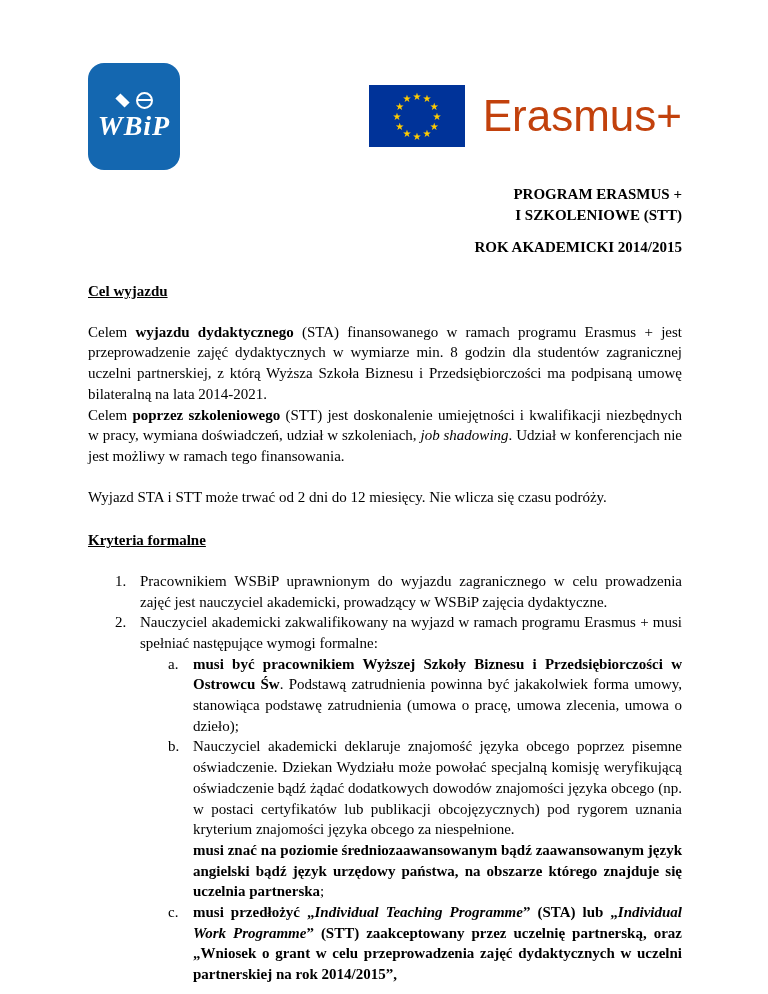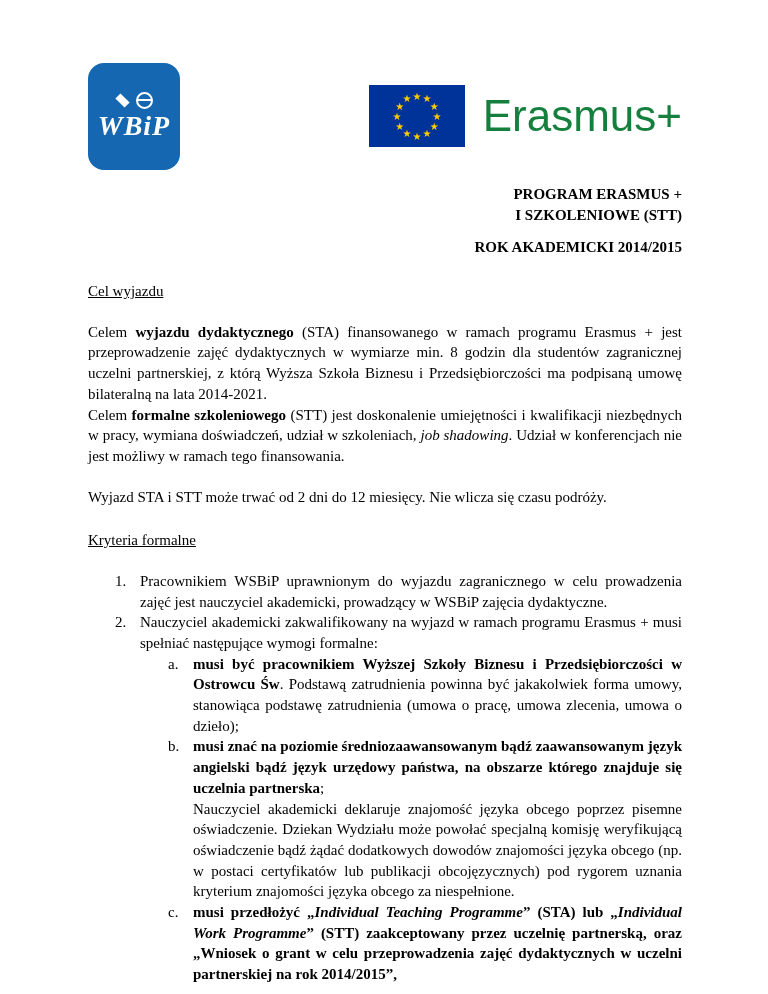--- a/index.html
+++ b/index.html
@@ -23,29 +23,29 @@
     display:flex;flex-direction:column;align-items:center;justify-content:center;gap:4px;
     flex:none;
   }
   .wsbip-emblem{display:flex;align-items:center;gap:7px;height:16px;}
   .cap{display:block;width:13px;height:13px;background:#fff;transform:rotate(45deg) scaleY(.55);}
   .globe{display:block;width:13px;height:13px;border:2px solid #fff;border-radius:50%;position:relative;}
   .globe::before{content:"";position:absolute;left:0;right:0;top:50%;height:2px;background:#fff;transform:translateY(-50%);}
   .wsbip-text{color:#fff;font-style:italic;font-weight:bold;font-size:28px;line-height:1;letter-spacing:1px;}
   .erasmus-group{display:flex;align-items:center;gap:18px;}
   .eu-flag{display:block;}
-  .erasmus-text{font-family:"Liberation Sans", sans-serif;font-size:44px;color:#15803d;line-height:1;}
+  .erasmus-text{font-family:"Liberation Sans", sans-serif;font-size:44px;color:#c2410c;line-height:1;}
   
   .titles{text-align:right;font-weight:bold;}
   .t1{margin-top:22px;}
   .t2{margin-top:11px;}
   .t3{margin-top:12px;}
   
   .doc{margin-top:2px;}
-  .heading{font-weight:normal;text-decoration:underline;margin-top:23px;margin-bottom:20px;}
+  .heading{font-weight:bold;text-decoration:underline;margin-top:23px;margin-bottom:20px;}
   .para{text-align:justify;margin:0;}
   .para.spaced{margin-top:20px;}
   .b{font-weight:bold;}
   .i{font-style:italic;}
   .olist{margin-top:0;}
   .li-row{display:flex;padding-left:27px;}
   .li-marker{flex:none;width:25px;}
   .li-body{flex:1;min-width:0;}
   .li-body .para{text-align:justify;}
   .sub-row{display:flex;padding-left:28px;}
@@ -89,21 +89,21 @@
 
   <section class="titles">
     <div class="t1">PROGRAM ERASMUS +</div>
     <div>I SZKOLENIOWE (STT)</div>
     <div class="t3">ROK AKADEMICKI 2014/2015</div>
   </section>
 
   <main id="doc-body" class="doc">
       <div class="heading">Cel wyjazdu</div>
       <div class="para"><span>Celem </span><span class="b ">wyjazdu dydaktycznego</span><span> (STA) finansowanego w ramach programu Erasmus + jest przeprowadzenie zajęć dydaktycznych w wymiarze min. 8 godzin dla studentów zagranicznej uczelni partnerskiej, z którą Wyższa Szkoła Biznesu i Przedsiębiorczości ma podpisaną umowę bilateralną na lata 2014-2021.</span></div>
-      <div class="para"><span>Celem </span><span class="b ">formalne szkoleniowego</span><span> (STT) jest doskonalenie umiejętności i kwalifikacji niezbędnych w pracy, wymiana doświadczeń, udział w szkoleniach, </span><span class="i">job shadowing</span><span>. Udział w konferencjach nie jest możliwy w ramach tego finansowania.</span></div>
+      <div class="para"><span>Celem </span><span class="b ">poprzez szkoleniowego</span><span> (STT) jest doskonalenie umiejętności i kwalifikacji niezbędnych w pracy, wymiana doświadczeń, udział w szkoleniach, </span><span class="i">job shadowing</span><span>. Udział w konferencjach nie jest możliwy w ramach tego finansowania.</span></div>
       <div class="para spaced"><span>Wyjazd STA i STT może trwać od 2 dni do 12 miesięcy. Nie wlicza się czasu podróży.</span></div>
       <div class="heading">Kryteria formalne</div>
       <div class="olist">
         <div class="li-row">
           <span class="li-marker">1.</span>
           <div class="li-body">
             <div class="para"><span>Pracownikiem WSBiP uprawnionym  do wyjazdu zagranicznego w celu prowadzenia zajęć jest nauczyciel akademicki, prowadzący w WSBiP zajęcia dydaktyczne.</span></div>
           </div>
         </div>
         <div class="li-row">
@@ -112,22 +112,22 @@
             <div class="para"><span>Nauczyciel akademicki zakwalifikowany na wyjazd w ramach programu Erasmus + musi spełniać następujące wymogi formalne:</span></div>
             <div class="sub-row">
               <span class="sub-marker">a.</span>
               <div class="li-body">
                 <div class="para"><span class="b ">musi być pracownikiem Wyższej Szkoły Biznesu i Przedsiębiorczości w Ostrowcu Św</span><span>. Podstawą zatrudnienia powinna być jakakolwiek forma umowy, stanowiąca podstawę zatrudnienia (umowa o pracę, umowa zlecenia, umowa o dzieło);</span></div>
               </div>
             </div>
             <div class="sub-row">
               <span class="sub-marker">b.</span>
               <div class="li-body">
+                <div class="para"><span>Nauczyciel akademicki deklaruje znajomość języka obcego poprzez pisemne oświadczenie. Dziekan Wydziału może powołać specjalną komisję weryfikującą oświadczenie bądź żądać dodatkowych dowodów znajomości języka obcego (np. w postaci certyfikatów lub publikacji obcojęzycznych) pod rygorem uznania kryterium znajomości języka obcego za niespełnione.</span></div>
                 <div class="para"><span class="b ">musi znać na poziomie średniozaawansowanym bądź zaawansowanym język angielski bądź język urzędowy państwa, na obszarze którego znajduje się uczelnia partnerska</span><span>;</span></div>
-                <div class="para"><span>Nauczyciel akademicki deklaruje znajomość języka obcego poprzez pisemne oświadczenie. Dziekan Wydziału może powołać specjalną komisję weryfikującą oświadczenie bądź żądać dodatkowych dowodów znajomości języka obcego (np. w postaci certyfikatów lub publikacji obcojęzycznych) pod rygorem uznania kryterium znajomości języka obcego za niespełnione.</span></div>
               </div>
             </div>
             <div class="sub-row">
               <span class="sub-marker">c.</span>
               <div class="li-body">
                 <div class="para"><span class="b ">musi przedłożyć „</span><span class="b i">Individual Teaching Programme</span><span class="b ">” (STA) lub „</span><span class="b i">Individual Work Programme</span><span class="b ">” (STT) zaakceptowany przez uczelnię partnerską, oraz „Wniosek o grant w celu przeprowadzenia zajęć dydaktycznych w uczelni partnerskiej na rok 2014/2015”,</span></div>
               </div>
             </div>
           </div>
         </div>

